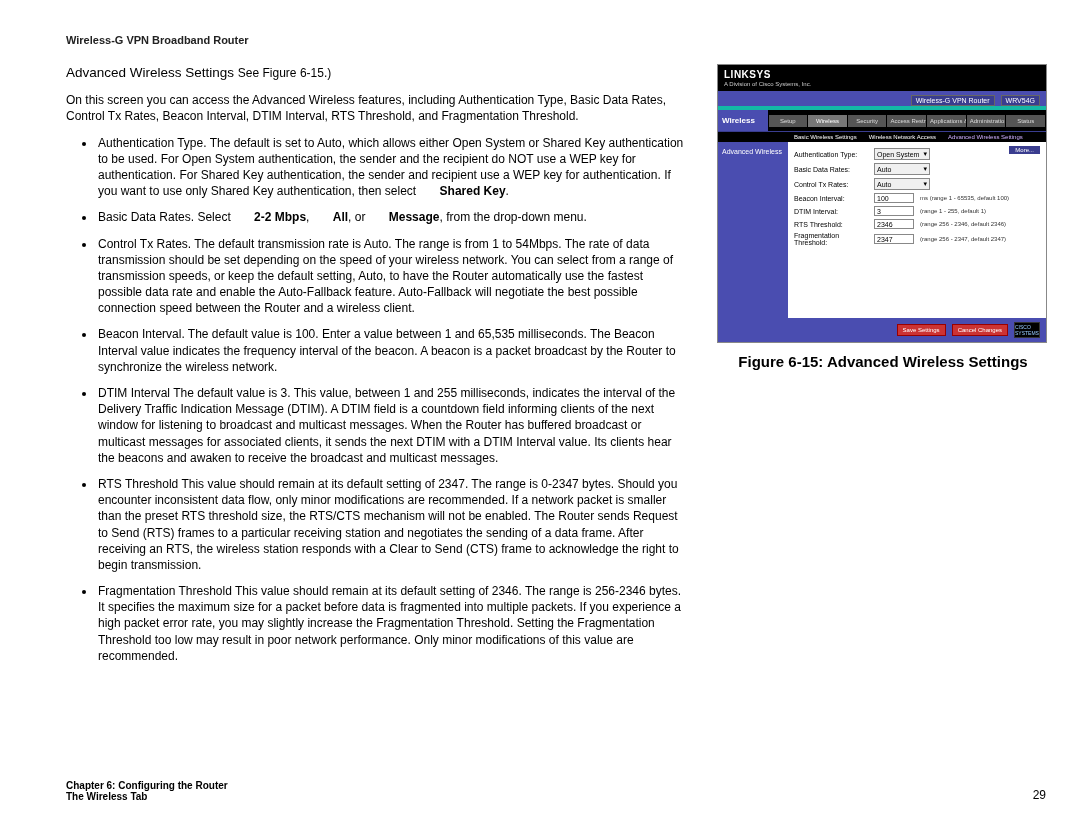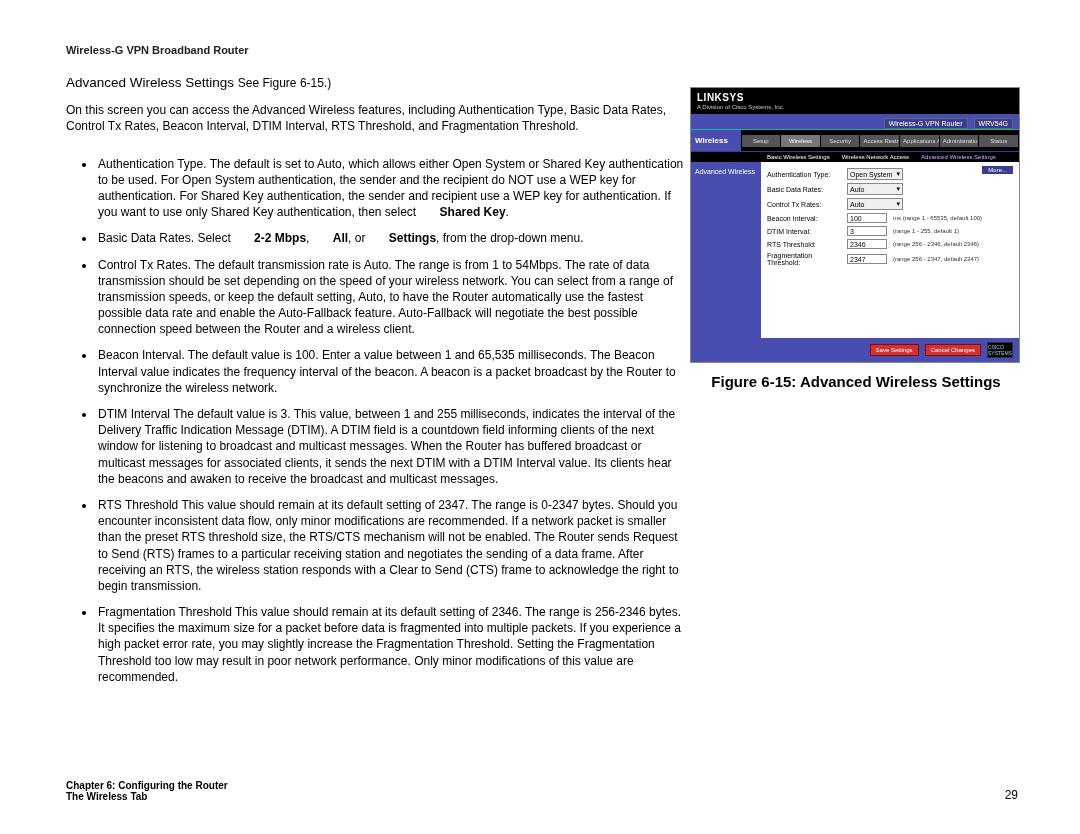--- a/index.html
+++ b/index.html
@@ -7,33 +7,33 @@
     padding: 0;
     background: #fff;
     width: 1080px;
     height: 834px;
     overflow: hidden;
     font-family: Arial, Helvetica, sans-serif;
     color: #000;
   }
   .page {
     box-sizing: border-box;
-    padding: 44px 50px 0 66px;
+    padding: 34px 50px 0 66px;
     position: relative;
     height: 100%;
   }
   .doc-header {
     font-size: 11px;
     font-weight: bold;
     color: #222;
     margin-bottom: 18px;
   }
   .columns {
     display: flex;
-    gap: 4px;
+    gap: 31px;
   }
   .col-text {
     flex: 0 0 620px;
     font-size: 12px;
     line-height: 1.35;
   }
   .col-figure {
     flex: 1 1 auto;
   }
   .section-title {
@@ -41,41 +41,40 @@
     margin-bottom: 10px;
   }
   .section-title .lead {
     
   }
   .section-title .trail {
     font-weight: normal;
     font-size: 12px;
   }
   .intro {
-    margin-bottom: 21px;
+    margin-bottom: 10px;
   }
   ul.bullets {
     margin: 0;
     padding-left: 30px;
   }
   ul.bullets > li {
     margin-bottom: 10px;
     padding-left: 2px;
   }
   .bold { font-weight: bold; margin-left: 20px; }
 
   
   .router-shot {
     width: 330px;
     border: 1px solid #888;
     background: #4d7c0f;
     font-size: 8px;
     color: #fff;
     box-sizing: border-box;
-    margin-top: 13px;
   }
   .rs-top {
     background: #000;
     padding: 4px 6px;
     display: flex;
     align-items: baseline;
     justify-content: space-between;
   }
   .rs-brand {
     font-weight: bold;
@@ -97,21 +96,21 @@
   }
   .rs-titlebar .pill {
     background: #3a3d8f;
     border: 1px solid #666;
     padding: 1px 4px;
   }
   .rs-tabrow {
     display: flex;
     align-items: stretch;
     background: #4a4db0;
-    border-top: 1px solid #14b8a6;
+    border-top: 4px solid #14b8a6;
     border-bottom: 1px solid #3a3d8f;
   }
   .rs-section {
     width: 70px;
     font-weight: bold;
     padding: 6px 4px;
     font-size: 8px;
   }
   .rs-tabs {
     flex: 1;
@@ -225,21 +224,21 @@
     font-size: 15px;
     font-weight: bold;
     text-align: center;
     margin-top: 10px;
     color: #000;
     width: 332px;
   }
   .footer {
     position: absolute;
     left: 66px;
-    right: 62px;
+    right: 34px;
     bottom: 32px;
     display: flex;
     justify-content: space-between;
     align-items: flex-end;
     font-size: 10px;
     color: #000;
   }
   .footer .chapter { font-weight: bold; }
   .footer .tab { font-weight: bold; color: #000; }
   .footer .pagenum { font-size: 12px; }
@@ -255,21 +254,21 @@
     <div class="col-text">
       <div class="section-title">
         <span class="lead">Advanced Wireless Settings </span><span class="trail">See Figure 6-15.)</span>
       </div>
       <div class="intro">On this screen you can access the Advanced Wireless features, including Authentication Type, Basic Data Rates, Control Tx Rates, Beacon Interval, DTIM Interval, RTS Threshold, and Fragmentation Threshold.</div>
       <ul class="bullets">
         <li>
           <span>Authentication Type. The default is set to Auto, which allows either Open System or Shared Key authentication to be used. For Open System authentication, the sender and the recipient do NOT use a WEP key for authentication. For Shared Key authentication, the sender and recipient use a WEP key for authentication. If you want to use only Shared Key authentication, then select </span><span class="bold">Shared Key</span><span>.</span>
         </li>
         <li>
-          <span>Basic Data Rates. Select </span><span class="bold">2-2 Mbps</span><span>, </span><span class="bold">All</span><span>, or </span><span class="bold">Settings</span><span>, from the drop-down menu.</span>
+          <span>Basic Data Rates. Select </span><span class="bold">2-2 Mbps</span><span>, </span><span class="bold">All</span><span>, or </span><span class="bold">Message</span><span>, from the drop-down menu.</span>
         </li>
         <li>Control Tx Rates. The default transmission rate is Auto. The range is from 1 to 54Mbps. The rate of data transmission should be set depending on the speed of your wireless network. You can select from a range of transmission speeds, or keep the default setting, Auto, to have the Router automatically use the fastest possible data rate and enable the Auto-Fallback feature. Auto-Fallback will negotiate the best possible connection speed between the Router and a wireless client.</li>
         <li>Beacon Interval. The default value is 100. Enter a value between 1 and 65,535 milliseconds. The Beacon Interval value indicates the frequency interval of the beacon. A beacon is a packet broadcast by the Router to synchronize the wireless network.</li>
         <li>DTIM Interval  The default value is 3. This value, between 1 and 255 milliseconds, indicates the interval of the Delivery Traffic Indication Message (DTIM). A DTIM field is a countdown field informing clients of the next window for listening to broadcast and multicast messages. When the Router has buffered broadcast or multicast messages for associated clients, it sends the next DTIM with a DTIM Interval value.  Its clients hear the beacons and awaken to receive the broadcast and multicast messages.</li>
         <li>RTS Threshold  This value should remain at its default setting of 2347. The range is 0-2347 bytes. Should you encounter inconsistent data flow, only minor modifications are recommended. If a network packet is smaller than the preset RTS threshold size, the RTS/CTS mechanism will not be enabled. The Router sends Request to Send (RTS) frames to a particular receiving station and negotiates the sending of a data frame. After receiving an RTS, the wireless station responds with a Clear to Send (CTS) frame to acknowledge the right to begin transmission.</li>
         <li>Fragmentation Threshold  This value should remain at its default setting of 2346. The range is 256-2346 bytes. It specifies the maximum size for a packet before data is fragmented into multiple packets. If you experience a high packet error rate, you may slightly increase the Fragmentation Threshold. Setting the Fragmentation Threshold too low may result in poor network performance. Only minor modifications of this value are recommended.</li>
       </ul>
     </div>
 
     <div class="col-figure">

